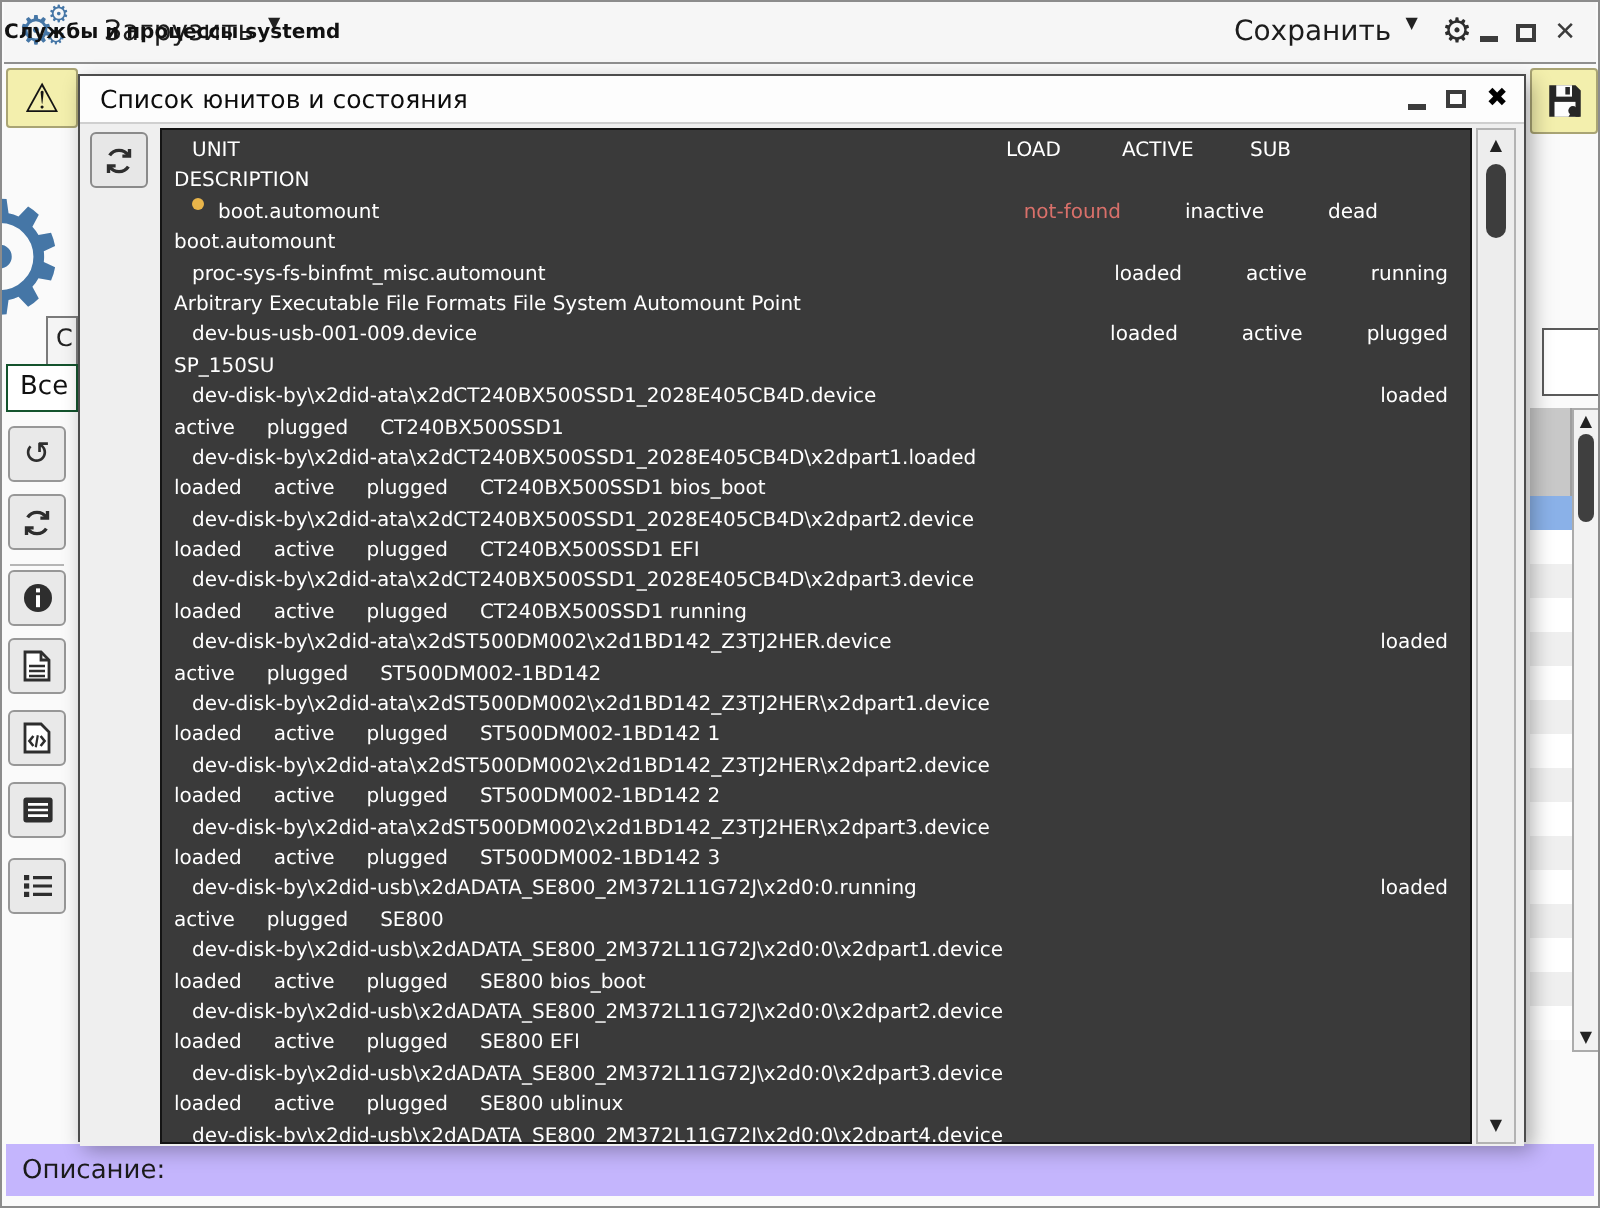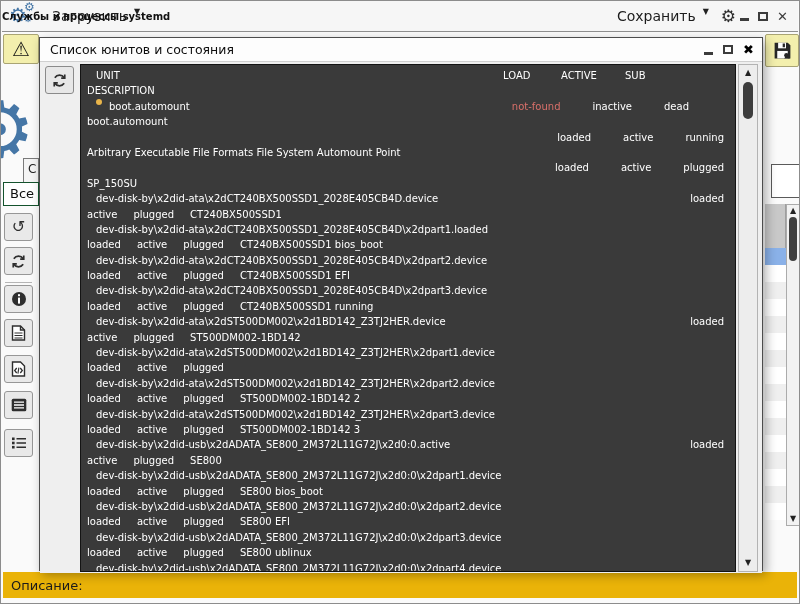--- a/index.html
+++ b/index.html
@@ -51,21 +51,21 @@
   .row-blue{position:absolute;left:764px;top:247px;width:21px;height:17px;background:var(--selection-blue);z-index:1}
   .stripes{position:absolute;left:764px;top:264px;width:21px;height:255px;overflow:hidden;z-index:1}
   .stripe{height:17px;background:#fff}
   .stripe.alt{background:#efefef}
   .tscroll{position:absolute;left:785px;top:203px;width:14px;height:322px;background:#f2f2f2;border:1px solid #ababab;z-index:1}
   .tscroll .thumb{position:absolute;left:2px;top:12px;width:8px;height:44px;background:#3f3f3f;border-radius:4px}
   .sarrow{position:absolute;left:0;width:100%;text-align:center;font-size:8px;color:#222;line-height:1}
 
   
   .statusbar{position:absolute;left:2px;right:2px;top:571px;height:26px;display:flex;align-items:center;
-    gap:38px;padding-left:8px;font-size:13px;color:#1b1b1b;background:#eab308;z-index:1}
+    gap:38px;padding-left:8px;font-size:13px;color:#1b1b1b;background:#c4b5fd;z-index:1}
 
   
   .dialog{position:absolute;left:38px;top:36px;width:724px;height:534px;background:#efefef;
     border:1px solid #4c4c4c;box-shadow:3px 4px 10px rgba(0,0,0,.32);z-index:10}
   .dlg-title{height:24px;background:#fdfdfd;border-bottom:1px solid #cfcfcf;display:flex;align-items:center;
     padding:0 8px 0 10px;font-size:12.5px;color:#0d0d0d}
   .dlg-ctl{margin-left:auto;display:flex;align-items:center;gap:10px}
   .dlg-body{position:relative;height:511px;background:#efefef}
   .refresh-btn{position:absolute;left:5px;top:4px;width:29px;height:28px;background:#e7e7e7;border:1px solid #8a8a8a;
     border-radius:3px;display:flex;align-items:center;justify-content:center}
@@ -235,41 +235,41 @@
             <path d="M13.6 1.6v3.8H9.8" fill="none" stroke="#2e2e2e" stroke-width="1.8"></path>
             <path d="M13 11a6 6 0 0 1-10 0" stroke="#2e2e2e" stroke-width="1.8" fill="none"></path>
             <path d="M2.4 14.4v-3.8h3.8" fill="none" stroke="#2e2e2e" stroke-width="1.8"></path>
           </svg>
       </div>
       <div class="terminal">
           <div class="trow k-header"><span class="cell">UNIT</span><span class="cols"><span class="col">LOAD</span><span class="col">ACTIVE</span><span class="col">SUB</span></span></div>
           <div class="trow k-desc"><span class="cell">DESCRIPTION</span></div>
           <div class="trow k-unit endgap"><span class="udot"></span><span class="cell">boot.automount</span><span class="cols"><span class="col nf">not-found</span><span class="col">inactive</span><span class="col">dead</span></span></div>
           <div class="trow k-desc"><span class="cell">boot.automount</span></div>
-          <div class="trow k-unit"><span class="cols"><span class="col">loaded</span><span class="col">active</span><span class="col">running</span></span></div>
+          <div class="trow k-unit"><span class="cell">proc-sys-fs-binfmt_misc.automount</span><span class="cols"><span class="col">loaded</span><span class="col">active</span><span class="col">running</span></span></div>
           <div class="trow k-desc"><span class="cell">Arbitrary Executable File Formats File System Automount Point</span></div>
-          <div class="trow k-unit"><span class="cols"><span class="col">loaded</span><span class="col">active</span><span class="col">plugged</span></span></div>
+          <div class="trow k-unit"><span class="cell">dev-bus-usb-001-009.device</span><span class="cols"><span class="col">loaded</span><span class="col">active</span><span class="col">plugged</span></span></div>
           <div class="trow k-desc"><span class="cell">SP_150SU</span></div>
           <div class="trow k-unit"><span class="cell">dev-disk-by\x2did-ata\x2dCT240BX500SSD1_2028E405CB4D.device</span><span class="cols"><span class="col">loaded</span></span></div>
           <div class="trow k-cont"><span class="cell">active</span><span class="cell">plugged</span><span class="cell">CT240BX500SSD1</span></div>
           <div class="trow k-unit"><span class="cell">dev-disk-by\x2did-ata\x2dCT240BX500SSD1_2028E405CB4D\x2dpart1.loaded</span></div>
           <div class="trow k-cont"><span class="cell">loaded</span><span class="cell">active</span><span class="cell">plugged</span><span class="cell">CT240BX500SSD1 bios_boot</span></div>
           <div class="trow k-unit"><span class="cell">dev-disk-by\x2did-ata\x2dCT240BX500SSD1_2028E405CB4D\x2dpart2.device</span></div>
           <div class="trow k-cont"><span class="cell">loaded</span><span class="cell">active</span><span class="cell">plugged</span><span class="cell">CT240BX500SSD1 EFI</span></div>
           <div class="trow k-unit"><span class="cell">dev-disk-by\x2did-ata\x2dCT240BX500SSD1_2028E405CB4D\x2dpart3.device</span></div>
           <div class="trow k-cont"><span class="cell">loaded</span><span class="cell">active</span><span class="cell">plugged</span><span class="cell">CT240BX500SSD1 running</span></div>
           <div class="trow k-unit"><span class="cell">dev-disk-by\x2did-ata\x2dST500DM002\x2d1BD142_Z3TJ2HER.device</span><span class="cols"><span class="col">loaded</span></span></div>
           <div class="trow k-cont"><span class="cell">active</span><span class="cell">plugged</span><span class="cell">ST500DM002-1BD142</span></div>
           <div class="trow k-unit"><span class="cell">dev-disk-by\x2did-ata\x2dST500DM002\x2d1BD142_Z3TJ2HER\x2dpart1.device</span></div>
-          <div class="trow k-cont"><span class="cell">loaded</span><span class="cell">active</span><span class="cell">plugged</span></div>
+          <div class="trow k-cont"><span class="cell">loaded</span><span class="cell">active</span><span class="cell">plugged</span><span class="cell">ST500DM002-1BD142 1</span></div>
           <div class="trow k-unit"><span class="cell">dev-disk-by\x2did-ata\x2dST500DM002\x2d1BD142_Z3TJ2HER\x2dpart2.device</span></div>
           <div class="trow k-cont"><span class="cell">loaded</span><span class="cell">active</span><span class="cell">plugged</span><span class="cell">ST500DM002-1BD142 2</span></div>
           <div class="trow k-unit"><span class="cell">dev-disk-by\x2did-ata\x2dST500DM002\x2d1BD142_Z3TJ2HER\x2dpart3.device</span></div>
           <div class="trow k-cont"><span class="cell">loaded</span><span class="cell">active</span><span class="cell">plugged</span><span class="cell">ST500DM002-1BD142 3</span></div>
-          <div class="trow k-unit"><span class="cell">dev-disk-by\x2did-usb\x2dADATA_SE800_2M372L11G72J\x2d0:0.active</span><span class="cols"><span class="col">loaded</span></span></div>
+          <div class="trow k-unit"><span class="cell">dev-disk-by\x2did-usb\x2dADATA_SE800_2M372L11G72J\x2d0:0.running</span><span class="cols"><span class="col">loaded</span></span></div>
           <div class="trow k-cont"><span class="cell">active</span><span class="cell">plugged</span><span class="cell">SE800</span></div>
           <div class="trow k-unit"><span class="cell">dev-disk-by\x2did-usb\x2dADATA_SE800_2M372L11G72J\x2d0:0\x2dpart1.device</span></div>
           <div class="trow k-cont"><span class="cell">loaded</span><span class="cell">active</span><span class="cell">plugged</span><span class="cell">SE800 bios_boot</span></div>
           <div class="trow k-unit"><span class="cell">dev-disk-by\x2did-usb\x2dADATA_SE800_2M372L11G72J\x2d0:0\x2dpart2.device</span></div>
           <div class="trow k-cont"><span class="cell">loaded</span><span class="cell">active</span><span class="cell">plugged</span><span class="cell">SE800 EFI</span></div>
           <div class="trow k-unit"><span class="cell">dev-disk-by\x2did-usb\x2dADATA_SE800_2M372L11G72J\x2d0:0\x2dpart3.device</span></div>
           <div class="trow k-cont"><span class="cell">loaded</span><span class="cell">active</span><span class="cell">plugged</span><span class="cell">SE800 ublinux</span></div>
           <div class="trow k-unit"><span class="cell">dev-disk-by\x2did-usb\x2dADATA_SE800_2M372L11G72J\x2d0:0\x2dpart4.device</span></div>
         </div>
       <div class="dscroll">

